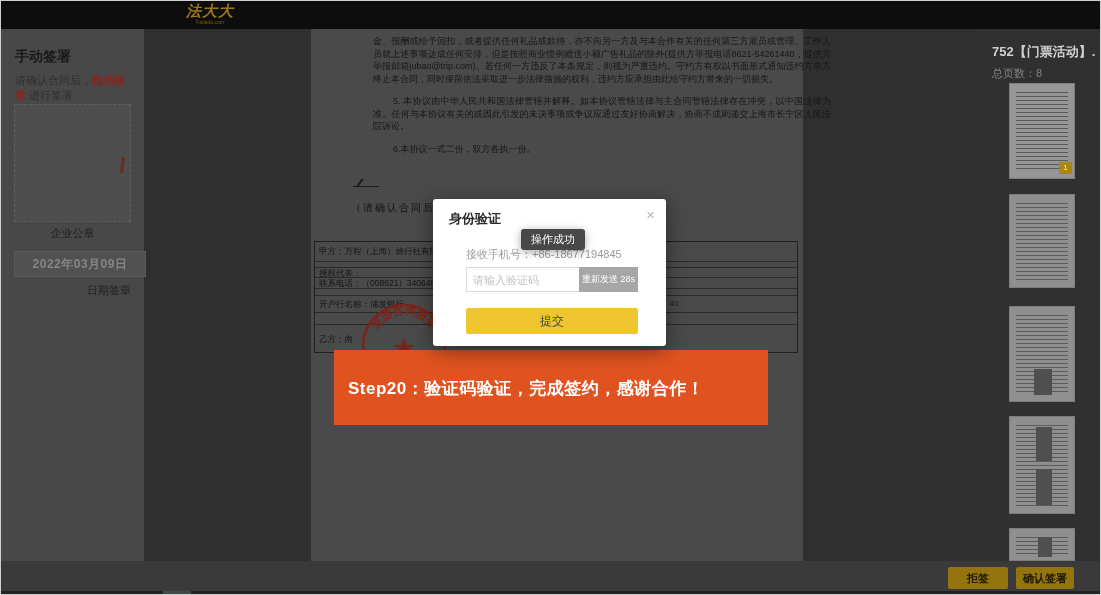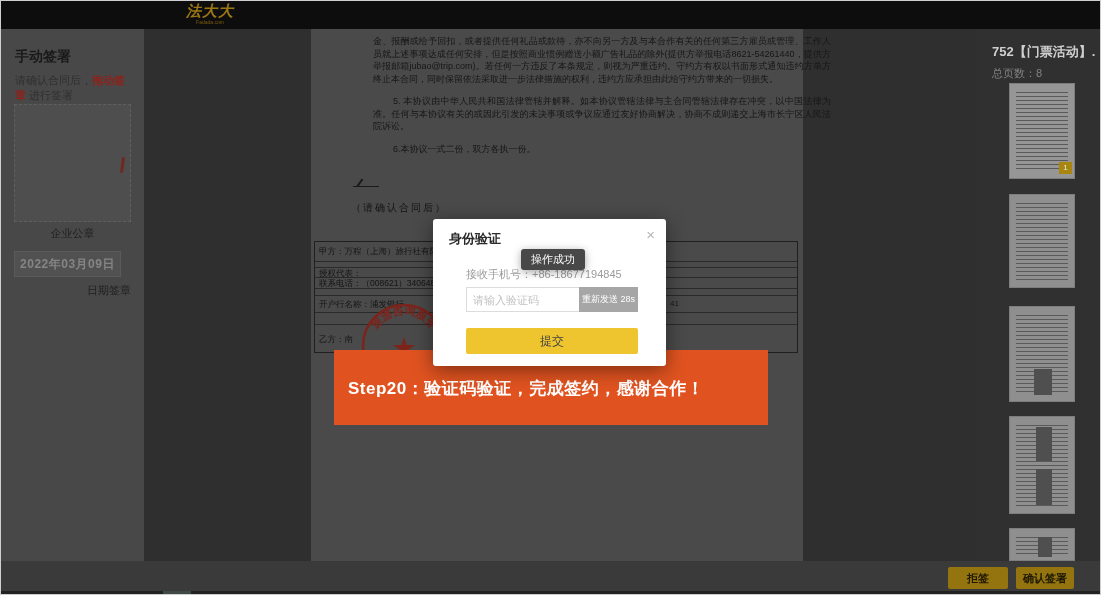--- a/index.html
+++ b/index.html
@@ -17,21 +17,21 @@
   .sidebar { position:absolute; left:0; top:28px; width:143px; height:532px; background:#484848; }
   .sidebar-title { position:absolute; left:14px; top:19px; font-size:14px; font-weight:600; color:#191919;text-align:right; }
   .sidebar-instr { position:absolute; left:14px; top:44px; width:118px; font-size:11px; line-height:15px; color:#303030; }
   .sidebar-instr .hl { color:#8c231c; font-weight:bold; }
   .stamp-box { position:absolute; left:13px; top:75px; width:117px; height:118px;
                background:#4e4e4e; border:1px dashed #5f5f5f; }
   .stamp-mark { position:absolute; right:6px; top:52px; width:3px; height:16px;
                 background:#6e2a22; border-radius:1px; transform:rotate(8deg); }
   .stamp-label { position:absolute; left:13px; top:197px; width:117px; text-align:center;
                  font-size:11px; color:#1f1f1f; }
-  .date-box { position:absolute; left:13px; top:222px; width:107px; height:26px;
+  .date-box { position:absolute; left:13px; top:222px; width:132px; height:26px;
               background:#515151; border:1px solid #5a5a5a; text-align:center;
               line-height:24px; font-size:12px; font-weight:600; color:#858585; letter-spacing:.5px; }
   .date-label { position:absolute; left:13px; top:254px; width:117px; text-align:right;
                 font-size:11px; color:#1f1f1f; }
 
   
   .page { position:absolute; left:310px; top:28px; width:492px; height:532px; background:#4a4a4a; }
   .doc-text { position:absolute; left:22px; top:6px; width:458px; color:#161616;margin-left:40px; }
   .doc-text p { font-size:9px; line-height:12.5px; margin-bottom:10px; text-align:justify; }
   .doc-text p.indent { text-indent:20px; }
@@ -78,21 +78,21 @@
   .bottom-tab { position:absolute; left:162px; top:0; width:28px; height:5px; background:#3f4a48; }
 
   
   .banner { position:absolute; left:333px; top:349px; width:434px; height:75px;
             background:#e05320; z-index:9; }
   .banner-text { position:absolute; left:14px; top:27px; font-size:17px; font-weight:bold;
                  color:#ffffff; letter-spacing:.5px; }
 
   
   .modal { position:absolute; left:432px; top:198px; width:233px; height:147px; background:#ffffff;
-           border-radius:3px; box-shadow:0 4px 20px rgba(0,0,0,.45); z-index:10;margin-top:20px; }
+           border-radius:3px; box-shadow:0 4px 20px rgba(0,0,0,.45); z-index:10; }
   .modal-title { position:absolute; left:16px; top:11px; font-size:13px; font-weight:bold; color:#2b2b2b; }
   .modal-close { position:absolute; right:11px; top:7px; font-size:15px; color:#b5b5b5; cursor:pointer; }
   .modal-phone { position:absolute; left:33px; top:48px; font-size:11px; color:#9b9b9b; white-space:nowrap; }
   .code-row { position:absolute; left:33px; top:68px; width:172px; height:25px; }
   .code-input { position:absolute; left:0; top:0; width:113px; height:25px; border:1px solid #dcdcdc;
                 border-right:none; font-size:11px; padding:0 6px; color:#555; outline:none;
                 font-family:"Liberation Sans","DejaVu Sans",sans-serif; }
   .code-input::placeholder { color:#c2c2c2; }
   .resend-btn { position:absolute; left:113px; top:0; width:59px; height:25px; background:#a6a6a6;
                 color:#ffffff; font-size:9px; border:none; cursor:pointer; white-space:nowrap; }

